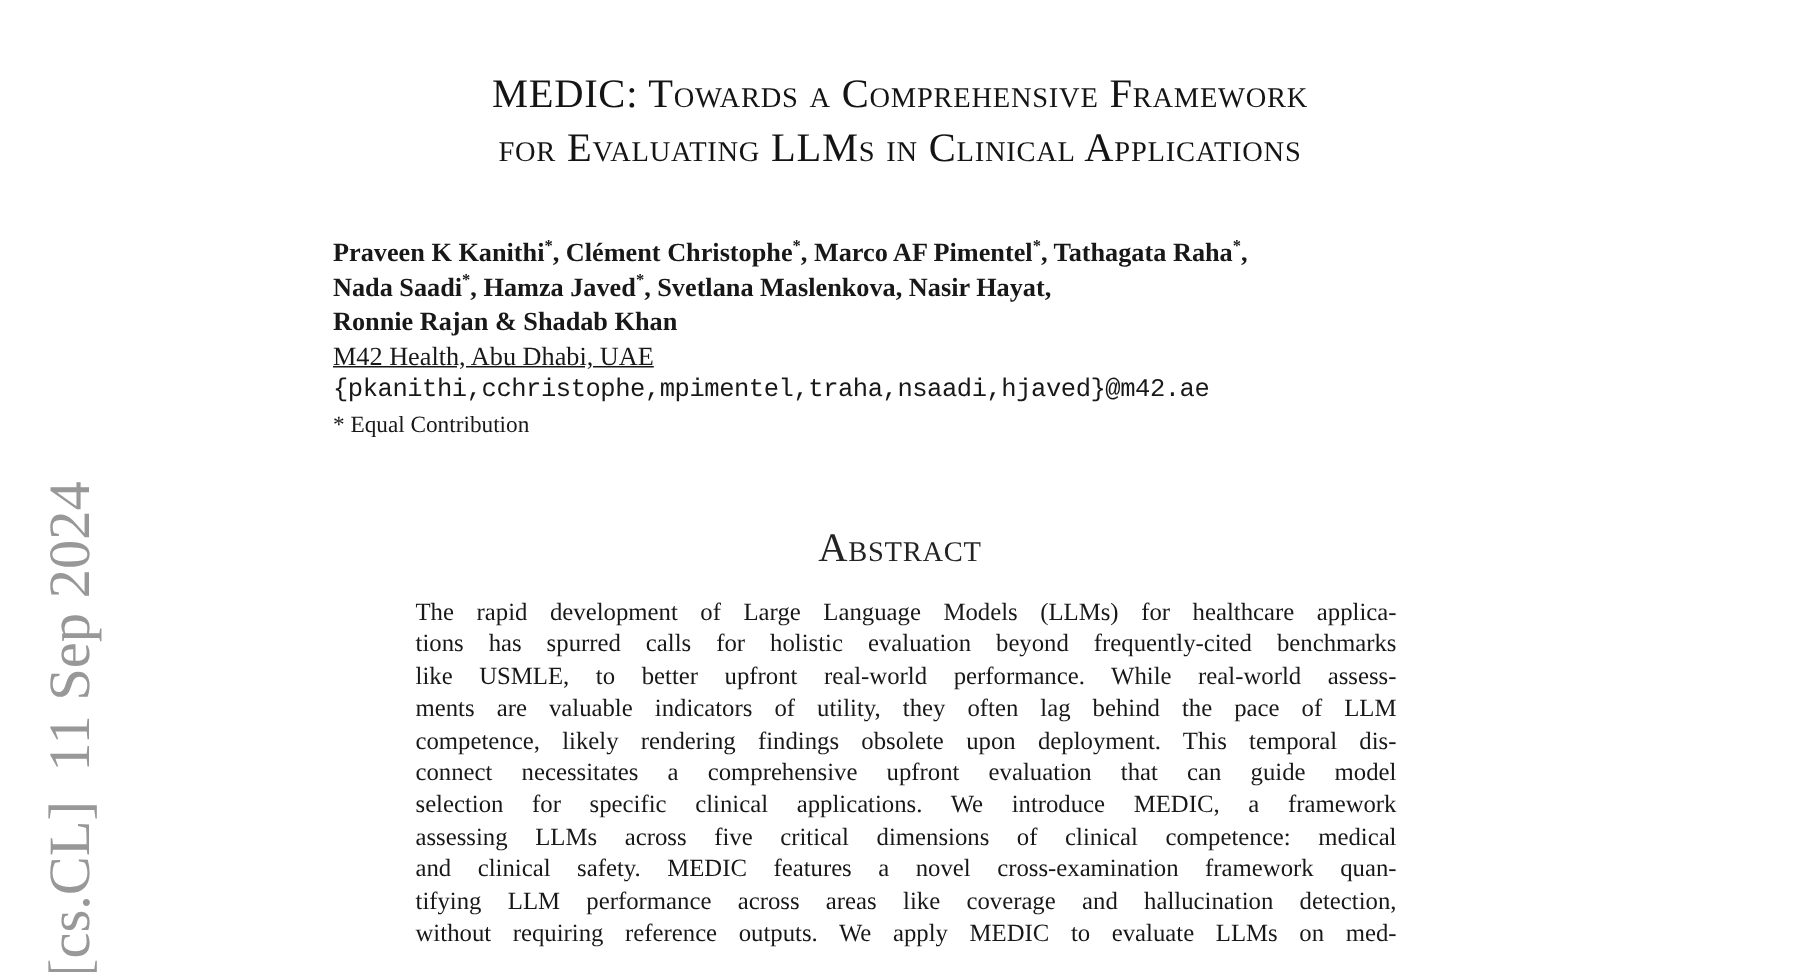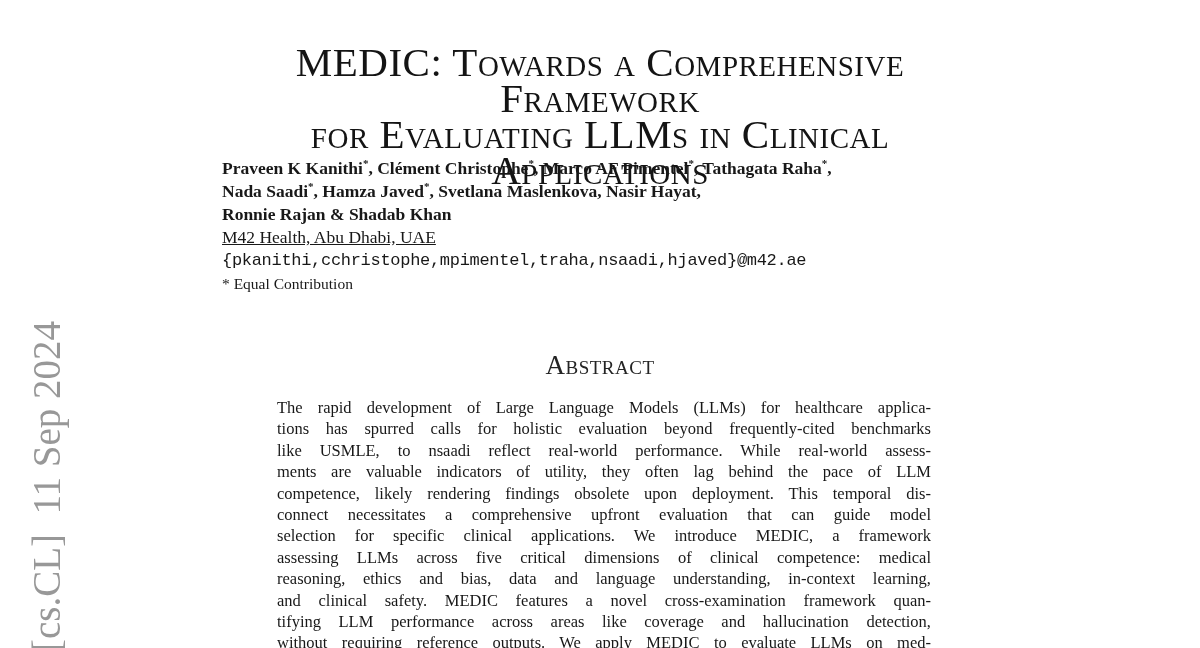--- a/index.html
+++ b/index.html
@@ -32,21 +32,21 @@
   }
 
   
   .title-block {
     position: absolute;
     left: 205px;
     top: 44px;
     width: 790px;
     text-align: center;
     font-variant: small-caps;
-    font-size: 41px;
+    font-size: 27px;
     line-height: 36px;
     letter-spacing: 0.5px;
     color: #141414;
   }
 
   
   .author-block {
     position: absolute;
     left: 222px;
     top: 157px;
@@ -114,25 +114,24 @@
     <div class="affiliation">M42 Health, Abu Dhabi, UAE</div>
     <div class="email-line">{pkanithi,cchristophe,mpimentel,traha,nsaadi,hjaved}@m42.ae</div>
     <div class="equal-note">* Equal Contribution</div>
   </div>
 
   <div class="abstract-heading">Abstract</div>
 
   <div class="abstract-body">
       <div class="abstract-line">The rapid development of Large Language Models (LLMs) for healthcare applica-</div>
       <div class="abstract-line">tions has spurred calls for holistic evaluation beyond frequently-cited benchmarks</div>
-      <div class="abstract-line">like USMLE, to nsaadi reflect real-world performance. While real-world assess-</div>
+      <div class="abstract-line">like USMLE, to better upfront real-world performance. While real-world assess-</div>
       <div class="abstract-line">ments are valuable indicators of utility, they often lag behind the pace of LLM</div>
       <div class="abstract-line">competence, likely rendering findings obsolete upon deployment. This temporal dis-</div>
       <div class="abstract-line">connect necessitates a comprehensive upfront evaluation that can guide model</div>
       <div class="abstract-line">selection for specific clinical applications. We introduce MEDIC, a framework</div>
       <div class="abstract-line">assessing LLMs across five critical dimensions of clinical competence: medical</div>
-      <div class="abstract-line">reasoning, ethics and bias, data and language understanding, in-context learning,</div>
       <div class="abstract-line">and clinical safety. MEDIC features a novel cross-examination framework quan-</div>
       <div class="abstract-line">tifying LLM performance across areas like coverage and hallucination detection,</div>
       <div class="abstract-line">without requiring reference outputs. We apply MEDIC to evaluate LLMs on med-</div>
     </div>
 
 </div>
 
 </body></html>

